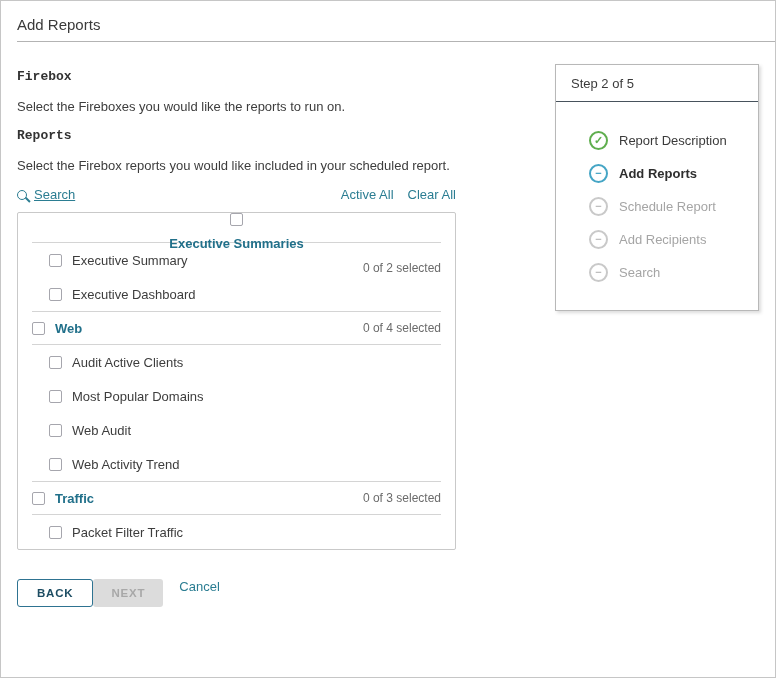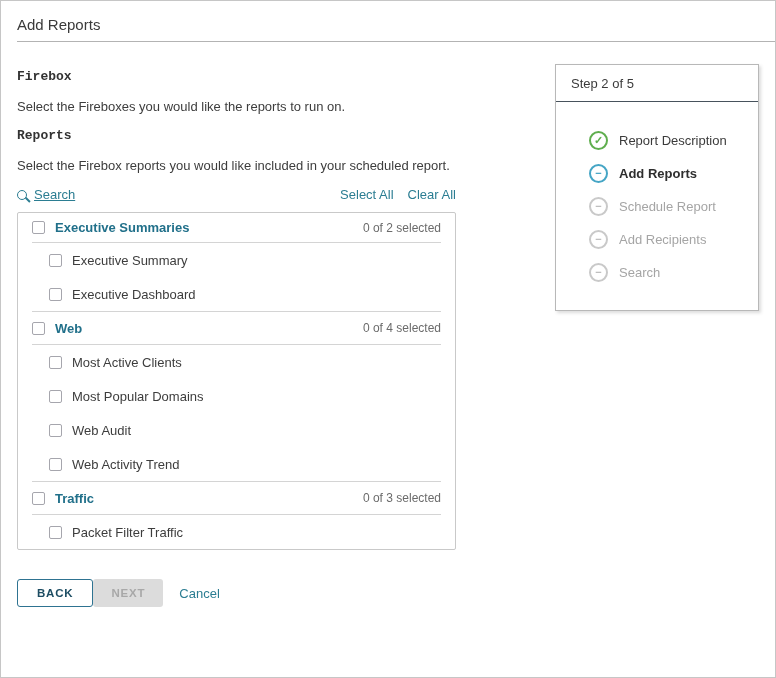--- a/index.html
+++ b/index.html
@@ -54,31 +54,31 @@
   }
   .list-actions { margin-left: auto; display: flex; gap: 14px; }
 
   .report-box {
     margin-top: 10px;
     border: 1px solid #c9c9c9; border-radius: 2px; background: #fff;
   }
   .group { margin: 0 14px; }
   .group + .group { border-top: 1px solid #d4d4d4; }
   .group-header { display: flex; align-items: center; gap: 10px; height: 33px; border-bottom: 1px solid #d4d4d4; }
-  .group:first-child .group-header { height: 30px; }
+  .group:first-child .group-header { height: 30px; flex-direction: column; }
   .checkbox {
     width: 13px; height: 13px; border: 1px solid #a6a6ad; border-radius: 2px;
     background: #fff; flex: 0 0 auto; cursor: pointer;
   }
   .group-name { font-size: 13px; font-weight: 700; color: #21708a; cursor: pointer; }
   .group-count { margin-left: auto; font-size: 12px; color: #6b6b6b; }
   .report-item { display: flex; align-items: center; gap: 10px; height: 34px; padding-left: 17px; }
   .report-item-label { font-size: 13px; color: #3d3d3d; }
 
-  .footer { margin-top: 29px; display: flex; align-items: center; }
+  .footer { margin-top: 29px; display: flex; align-items: flex-start; }
   .btn {
     height: 28px; border-radius: 3px; font-family: "Liberation Sans", sans-serif;
     font-size: 11.5px; font-weight: 700; letter-spacing: 0.8px; cursor: pointer;
   }
   .btn-back { padding: 0 19px; background: #fff; border: 1px solid #2e7391; color: #1d4d63; }
   .btn-next { padding: 0 18px; background: #dcdcdc; border: none; color: #a8a8a8; margin-left: 0; cursor: default; }
   .cancel-link { margin-left: 16px; }
 
   .step-panel {
     position: absolute; left: 554px; top: 63px; width: 204px;
@@ -119,21 +119,21 @@
 
     <div class="section-label reports">Reports</div>
     <div class="section-desc">Select the Firebox reports you would like included in your scheduled report.</div>
 
     <div class="search-row">
       <a class="link search-link">
         <span class="search-icon"></span>
         <span>Search</span>
       </a>
       <span class="list-actions">
-        <a class="link">Select All</a>
+        <a class="link">Active All</a>
         <a class="link">Clear All</a>
       </span>
     </div>
 
     <div class="report-box" id="report-list">
         <div class="group">
           <div class="group-header">
             <span class="checkbox"></span>
             <span class="group-name">Executive Summaries</span>
             <span class="group-count">0 of 2 selected</span>
@@ -148,21 +148,21 @@
           </div>
         </div>
         <div class="group">
           <div class="group-header">
             <span class="checkbox"></span>
             <span class="group-name">Web</span>
             <span class="group-count">0 of 4 selected</span>
           </div>
           <div class="report-item">
             <span class="checkbox"></span>
-            <span class="report-item-label">Most Active Clients</span>
+            <span class="report-item-label">Audit Active Clients</span>
           </div>
           <div class="report-item">
             <span class="checkbox"></span>
             <span class="report-item-label">Most Popular Domains</span>
           </div>
           <div class="report-item">
             <span class="checkbox"></span>
             <span class="report-item-label">Web Audit</span>
           </div>
           <div class="report-item">

